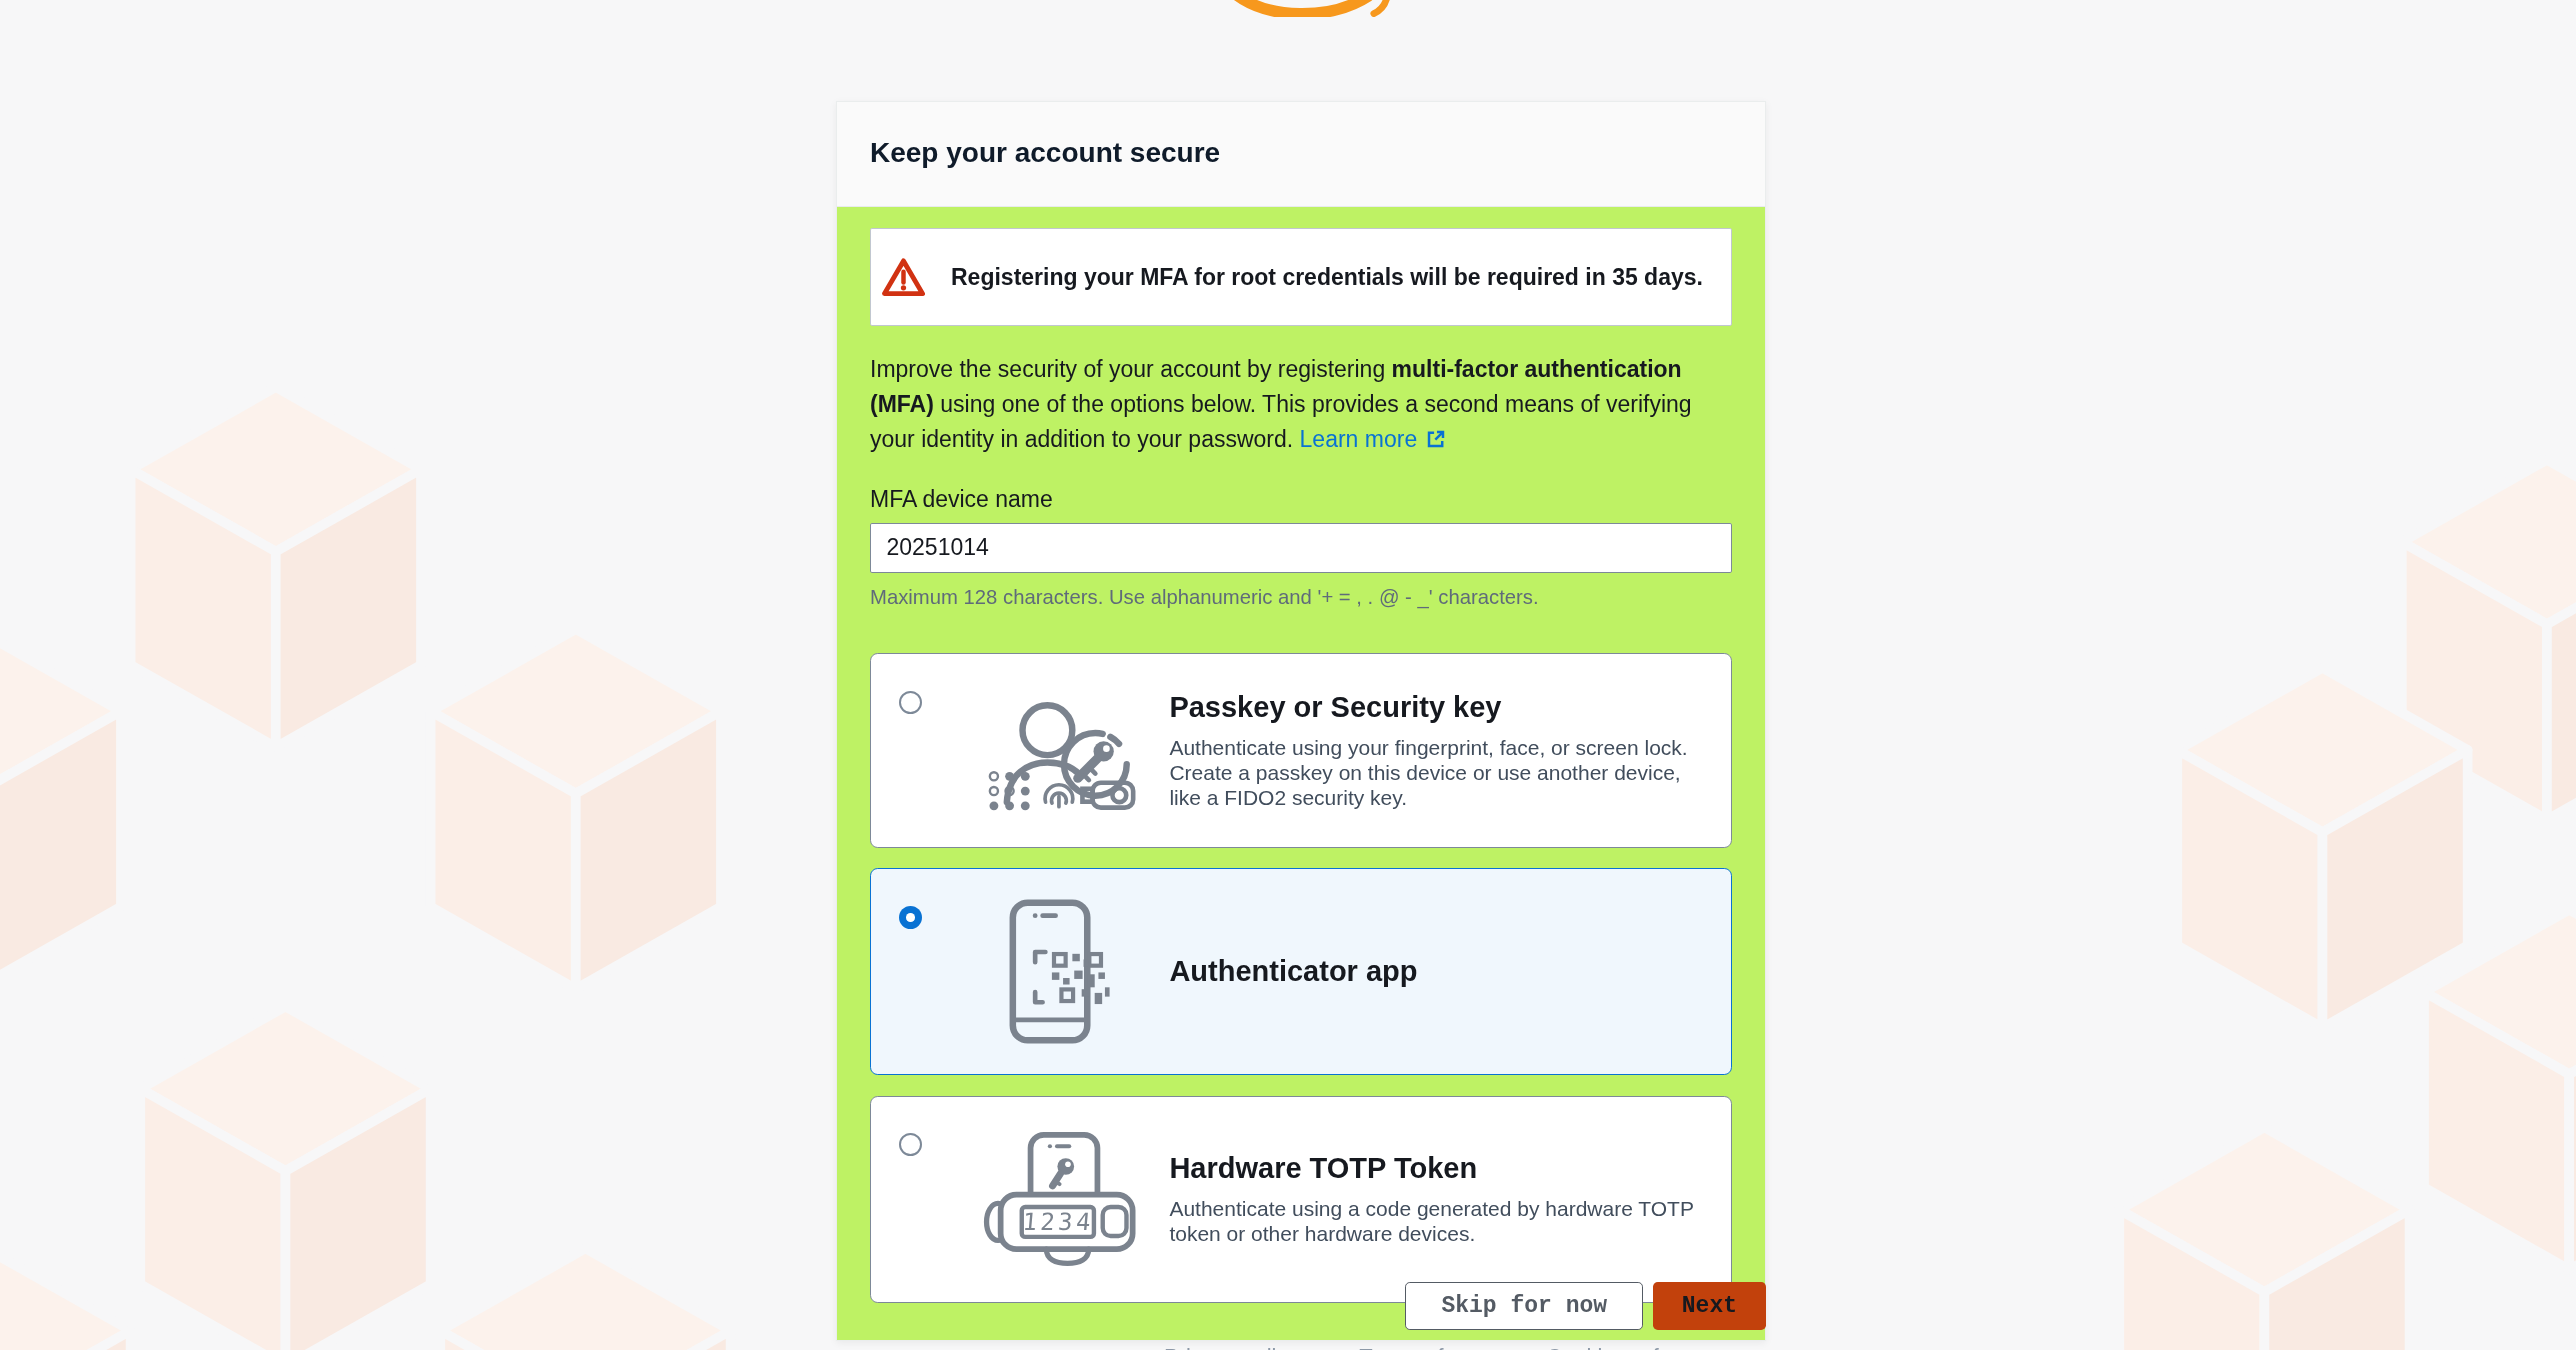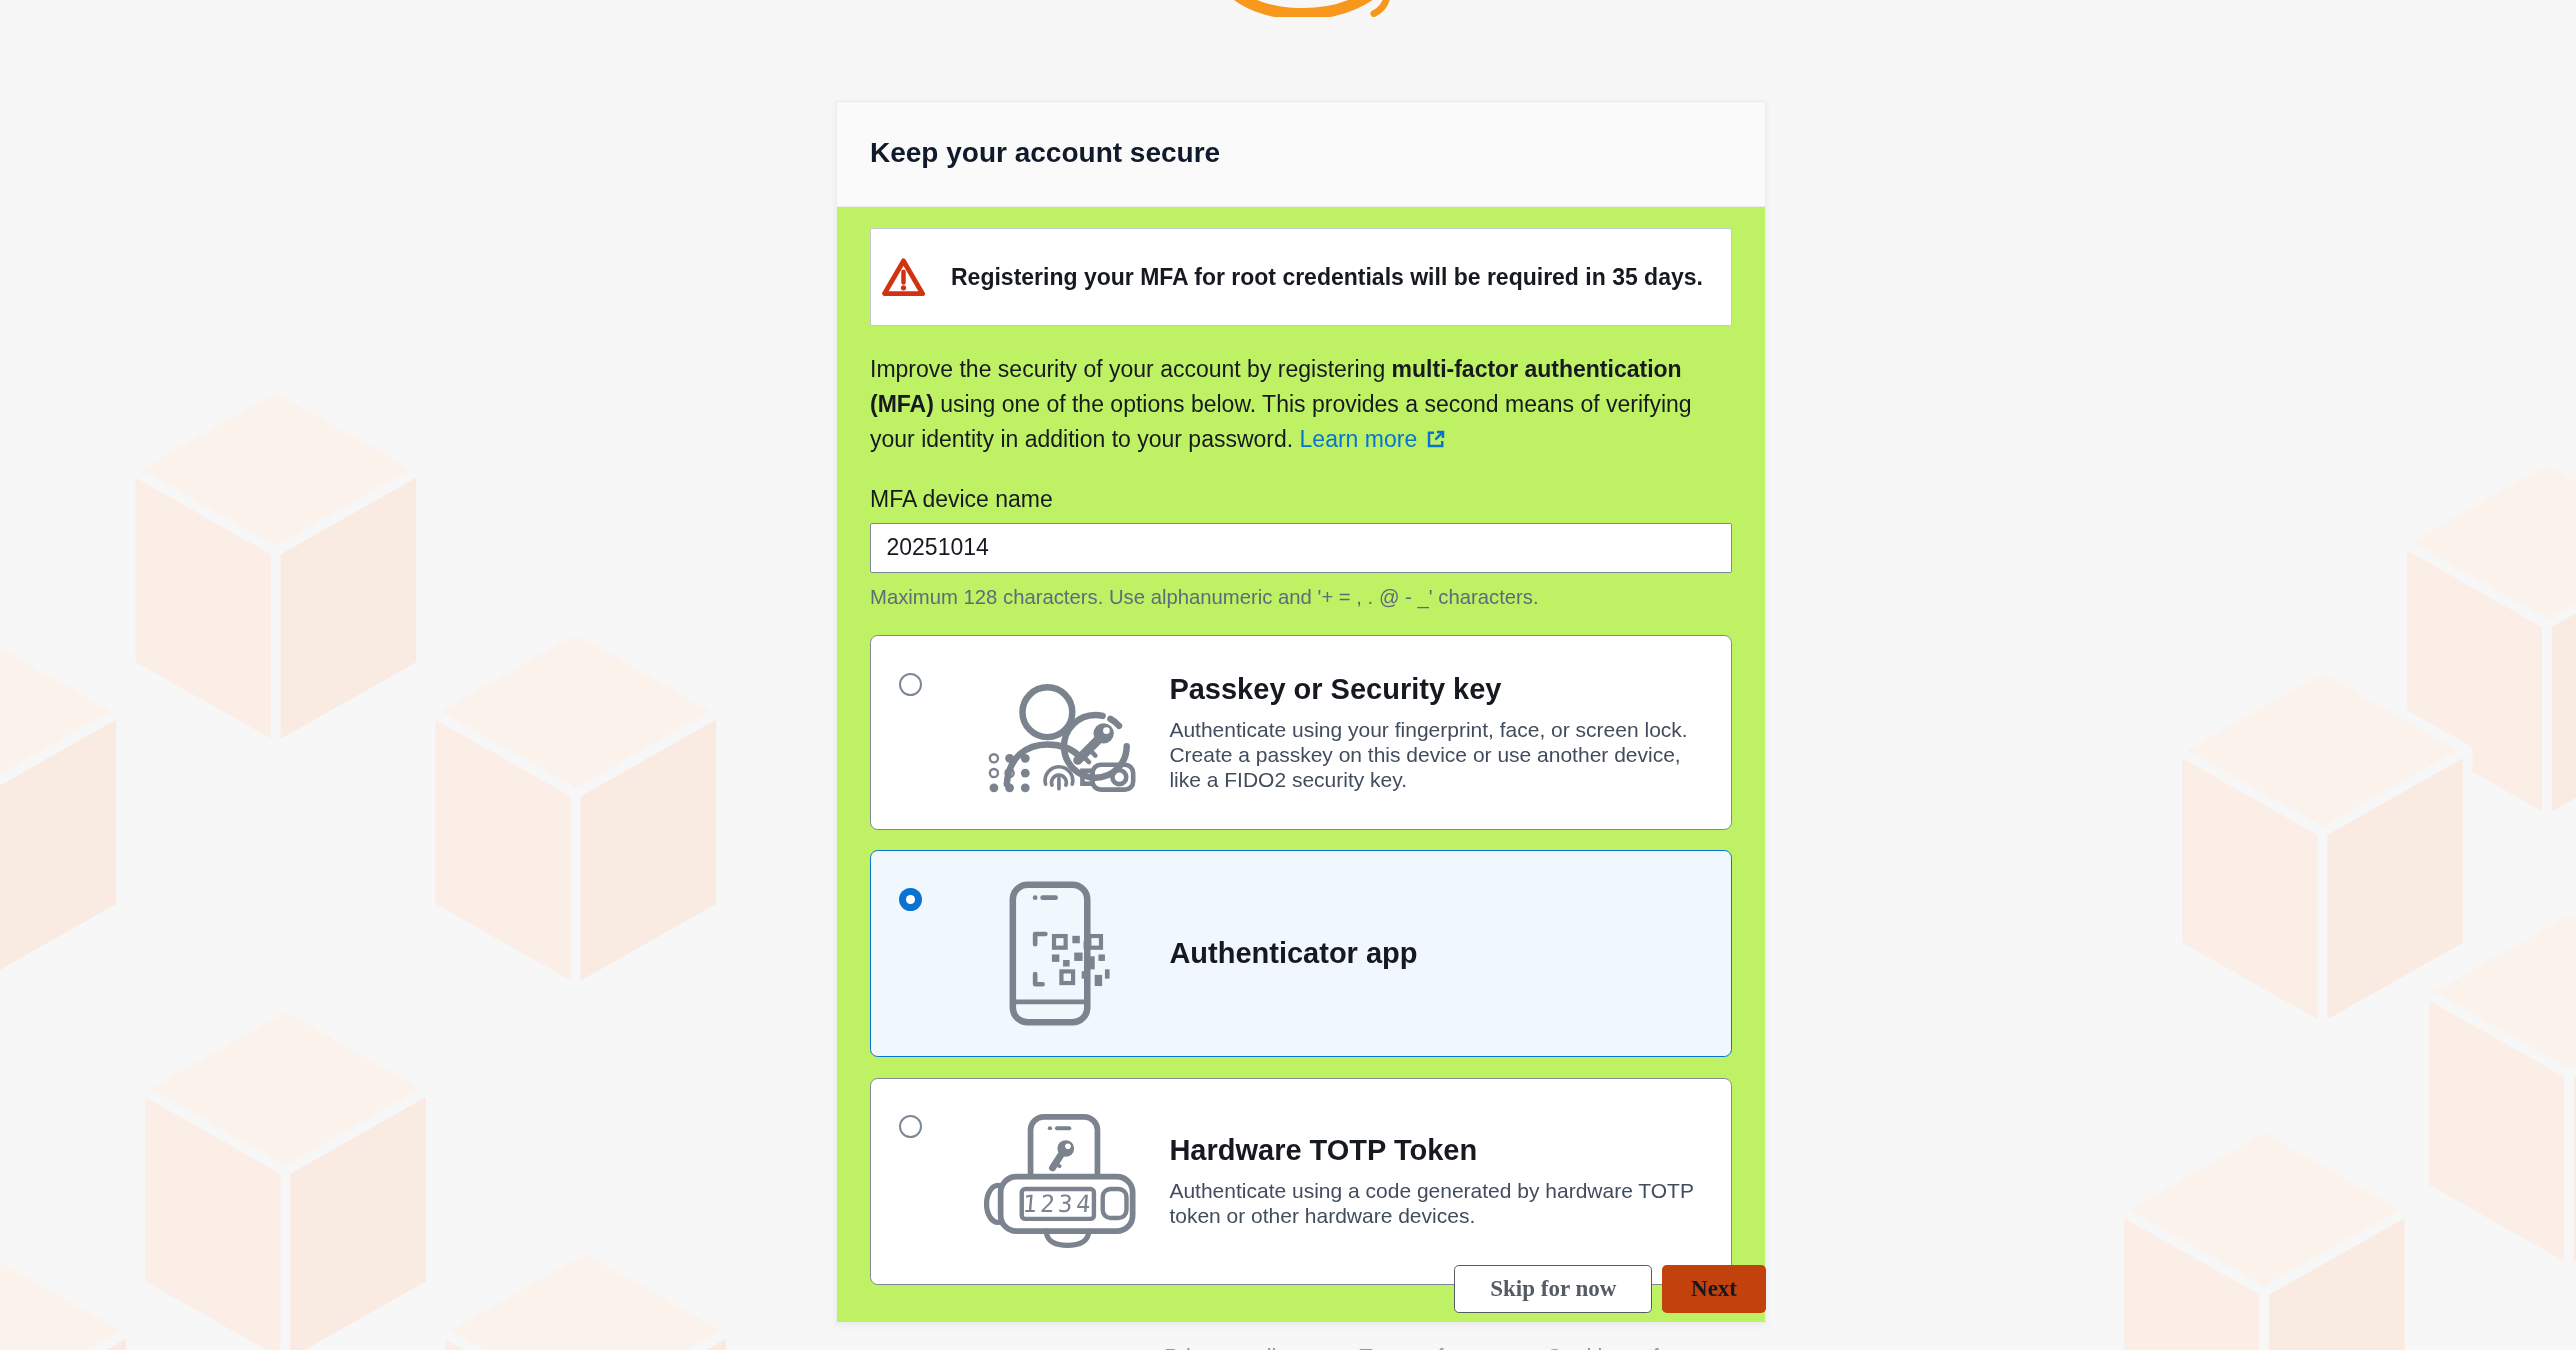--- a/index.html
+++ b/index.html
@@ -37,21 +37,21 @@
 
   .field-label { display:block; margin-top:26px; font-size:23px; }
   .device-input {
     display:block; margin-top:9.7px; width:100%; height:50px;
     border:1.9px solid #7d8998; border-radius:1.9px;
     font-family:"Liberation Sans", sans-serif; font-size:23px; color:#16191f;
     padding:0 15.5px; background:#fff;
   }
   .help { margin-top:13.5px; font-size:20.3px; color:#5f6b7a; }
 
-  .options { margin-top:26px; display:flex; flex-direction:column; gap:20.3px; }
+  .options { margin-top:44px; display:flex; flex-direction:column; gap:20.3px; }
   .tile {
     display:flex; align-items:center;
     border:1.9px solid #7d8998; border-radius:7.7px; background:#fff;
     padding:29px 29px 29px 28px; cursor:pointer;
   }
   .tile.selected { border-color:#0972d3; background:#f0f7fd; }
   .tile-radio {
     flex:none; width:23px; height:23px; border-radius:50%;
     border:2.9px solid #7d8998; background:#fff; align-self:flex-start; margin-top:7.7px;
     display:flex; align-items:center; justify-content:center;
@@ -64,22 +64,22 @@
   .opt-title { font-size:29px; font-weight:700; }
   .opt-desc { margin-top:10.6px; font-size:21px; line-height:25px; color:#414d5c; max-width:550px; }
 
   
   .actions {
     position:absolute; left:836px; top:1265px; width:930px;
     display:flex; justify-content:flex-end; gap:9.7px;
   }
   .btn {
     height:48px; display:flex; align-items:center; justify-content:center;
-    font-family:Liberation Serif, serif; font-size:23px; font-weight:700;
-    border-radius:4.8px; cursor:pointer;
+    font-family:Liberation Mono, monospace; font-size:23px; font-weight:700;
+    border-radius:4.8px; cursor:pointer;margin-top:17px;
   }
   .btn-secondary { background:#fff; border:1.9px solid #545b64; color:#545b64; padding:0 35px; }
   .btn-primary { background:#c2410c; border:none; color:#16191f; padding:0 29px; }
 
   .footer-clip {
     position:absolute; left:1164px; top:1344px;
     font-size:22px; color:#8d99a8; white-space:pre;
   }
 </style>
 </head>

